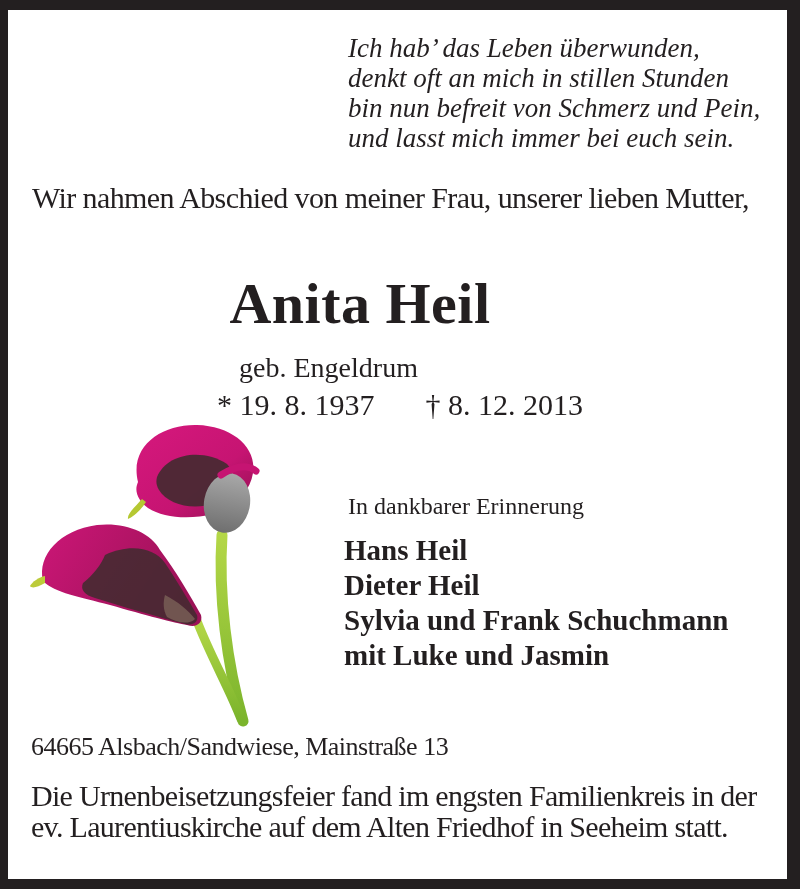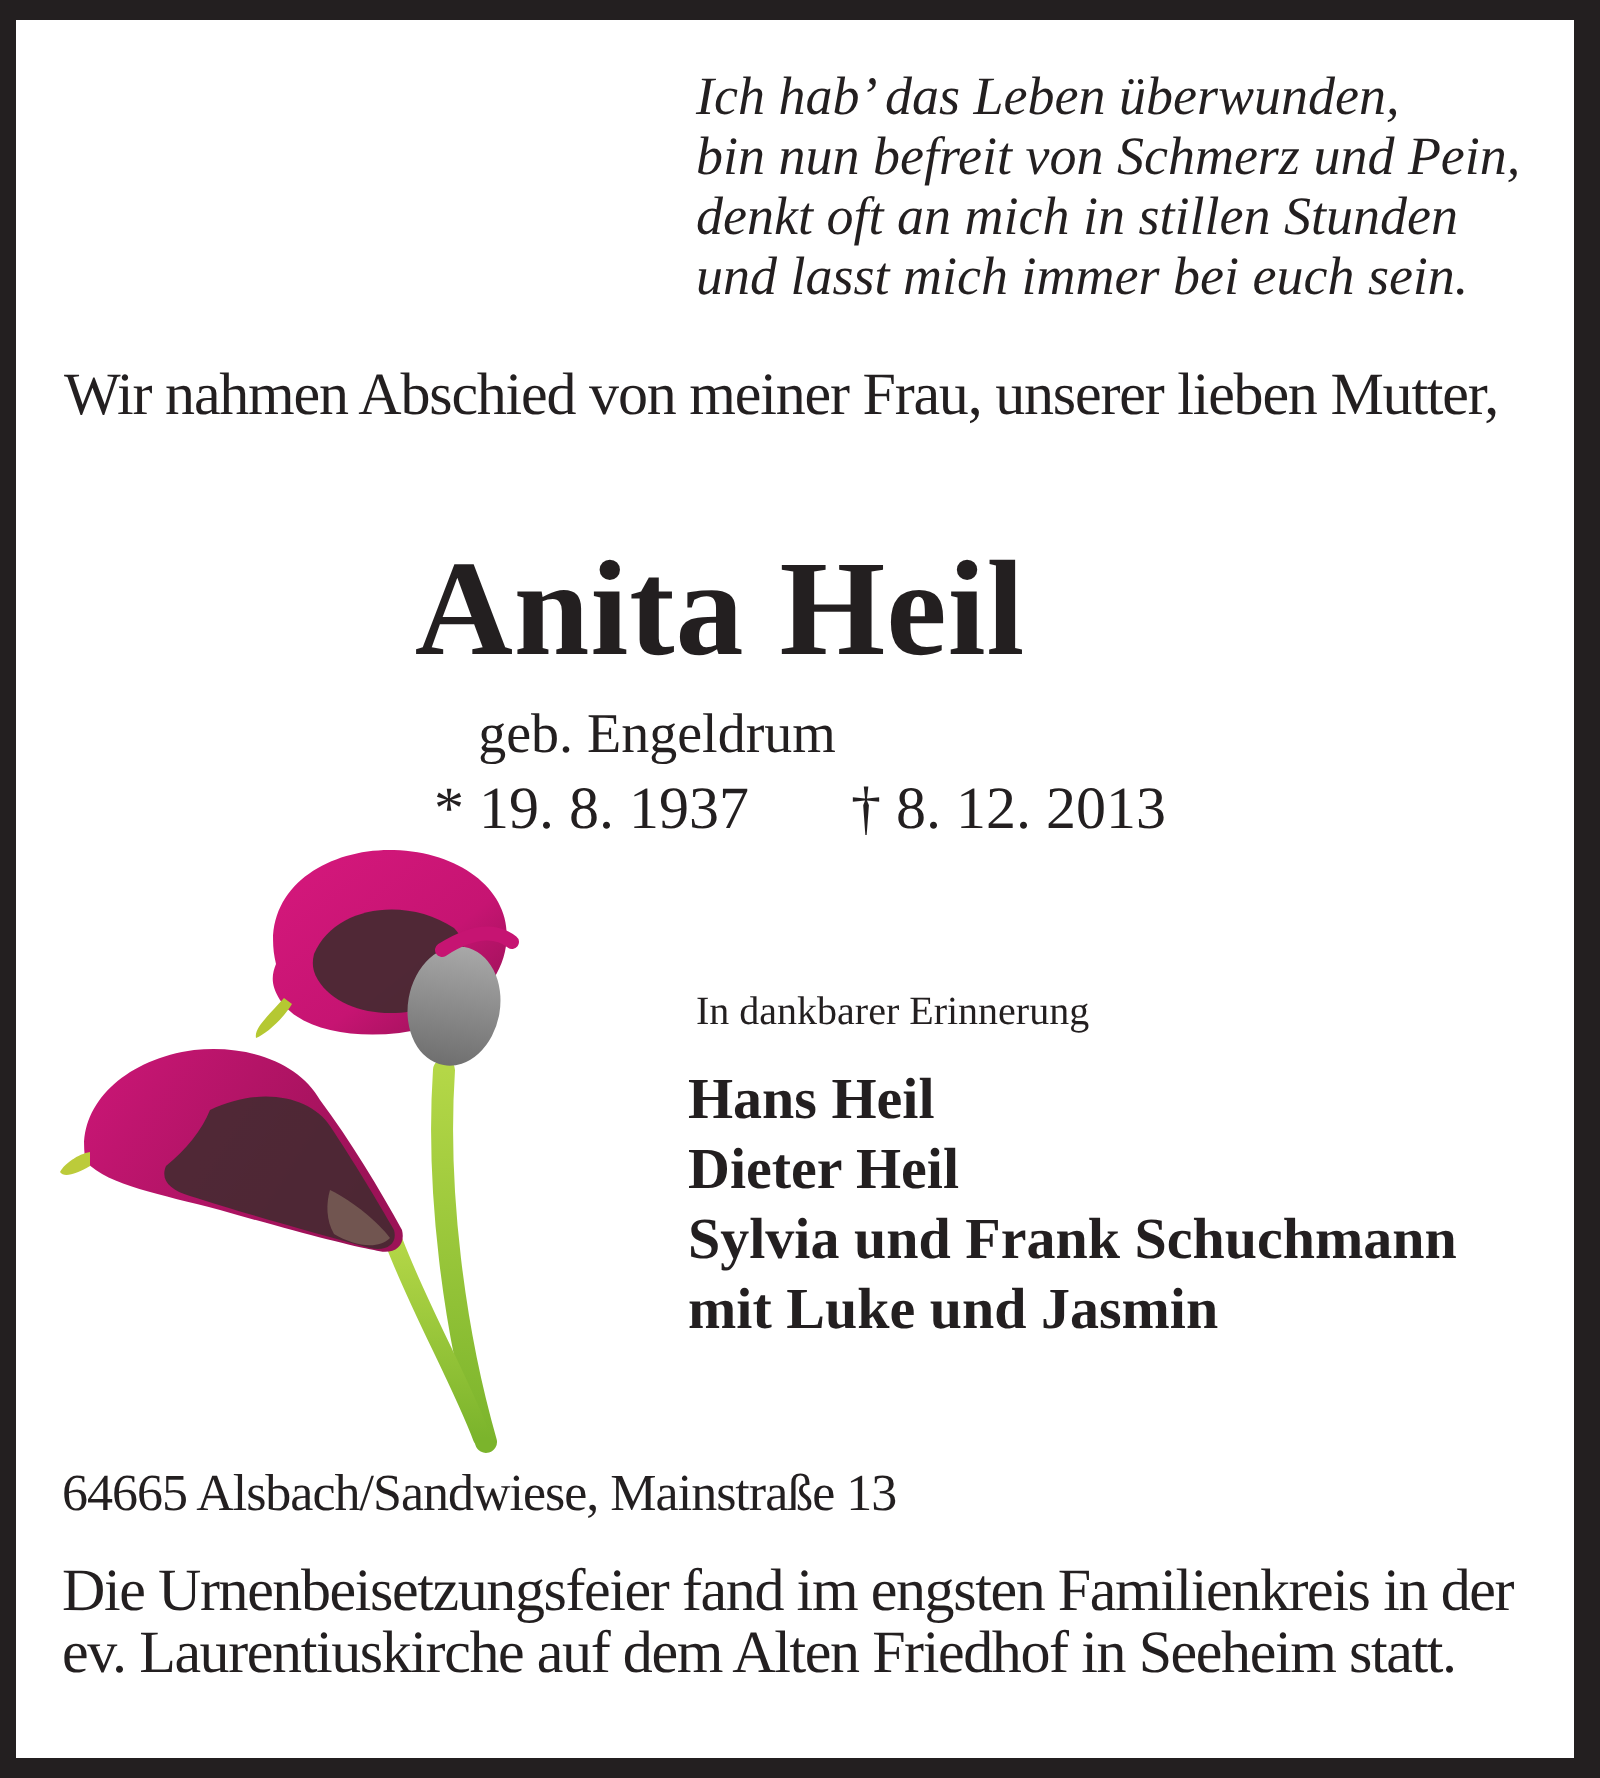--- a/index.html
+++ b/index.html
@@ -40,21 +40,21 @@
     line-height: 31px;
     letter-spacing: -0.6px;
   }
 
   .name {
     position: absolute;
     left: 0;
     top: 262px;
     width: 720px;
     text-align: center;
-    font-size: 68px;
+    font-size: 58px;
     font-weight: bold;
     line-height: 84px;
     letter-spacing: 0.5px;
   }
 
   .maiden {
     position: absolute;
     left: 0;
     top: 351px;
     width: 657px;
@@ -78,21 +78,21 @@
   .flowers {
     position: absolute;
     left: 25px;
     top: 415px;
   }
 
   .remembrance {
     position: absolute;
     left: 348px;
     top: 491px;
-    font-size: 20px;
+    font-size: 24px;
     line-height: 30px;
   }
 
   .mourners {
     position: absolute;
     left: 344px;
     top: 533px;
     font-size: 29px;
     font-weight: bold;
     line-height: 35px;
@@ -116,22 +116,22 @@
   }
 </style>
 </head>
 <body>
 
 <div class="page">
   <div class="frame"></div>
 
   <div class="poem">
     <div class="line">Ich hab’ das Leben überwunden,</div>
+    <div class="line">denkt oft an mich in stillen Stunden</div>
     <div class="line">bin nun befreit von Schmerz und Pein,</div>
-    <div class="line">denkt oft an mich in stillen Stunden</div>
     <div class="line">und lasst mich immer bei euch sein.</div>
   </div>
 
   <div class="intro">
     <div class="line">Wir nahmen Abschied von meiner Frau, unserer lieben Mutter,</div>
   </div>
 
   <div class="name">Anita Heil</div>
   <div class="maiden">geb. Engeldrum</div>
 

